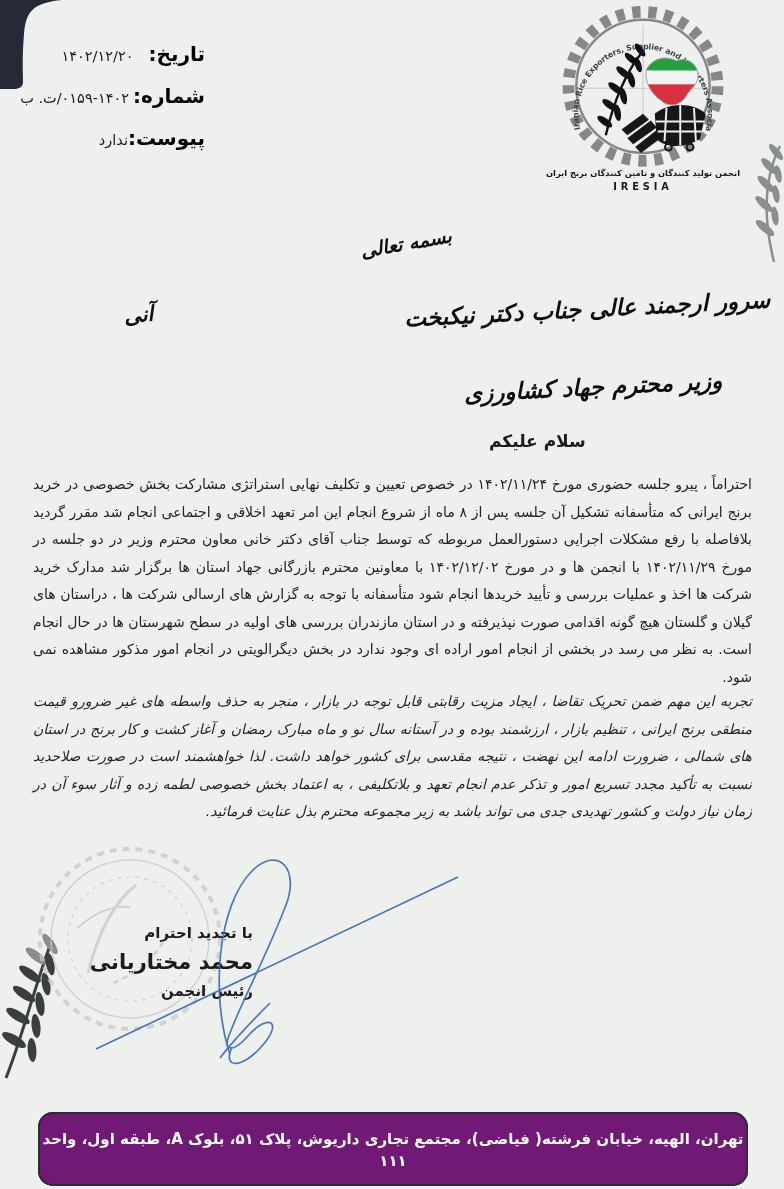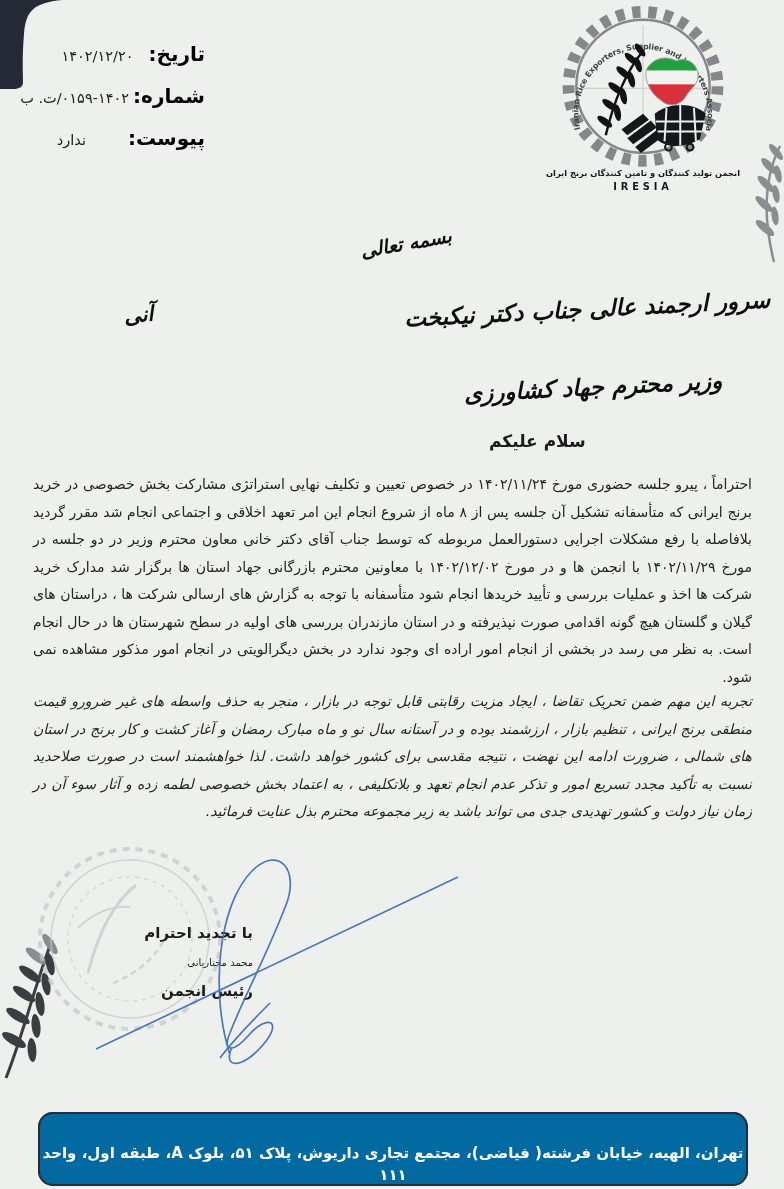--- a/index.html
+++ b/index.html
@@ -20,53 +20,53 @@
     right:579px;
     direction:rtl;
     display:flex;
     align-items:baseline;
     white-space:nowrap;
   }
   .meta-label{font-weight:bold;font-size:20px;color:#000000;}
   .meta-value{font-size:14.5px;color:#202020;}
   .row-date{top:42px;}   .row-date .meta-value{margin-right:15px;}
   .row-number{top:84px;} .row-number .meta-value{margin-right:4px;}
-  .row-attach{top:126px;}.row-attach .meta-value{margin-right:42px;}
+  .row-attach{top:126px;}.row-attach .meta-value{}
   
   .logo{position:absolute;left:545px;top:4px;}
   
   .callig{font-style:italic;font-weight:bold;color:#0d0d0d;}
   .besmele{position:absolute;left:360px;top:232px;font-size:19px;transform:rotate(-10deg);}
   .urgency{position:absolute;left:124px;top:303px;font-size:21px;transform:rotate(-6deg);}
   .recipient1{position:absolute;right:14px;top:296px;font-size:23px;transform:rotate(-3deg);direction:rtl;}
   .recipient2{position:absolute;right:62px;top:374px;font-size:23px;transform:rotate(-3deg);direction:rtl;}
   
   .salutation{position:absolute;left:489px;top:431px;font-size:17px;font-weight:bold;direction:rtl;}
   .para{
     position:absolute;left:33px;width:719px;
     direction:rtl;text-align:justify;
     font-size:14px;line-height:27.5px;color:#232323;
   }
   .para1{top:471px;}
   .para2{top:688px;font-style:italic;}
   
   .sig-block{position:absolute;right:531px;top:919px;text-align:right;direction:rtl;line-height:29px;white-space:nowrap;}
   .sig-closing{font-size:15px;font-weight:bold;}
-  .sig-name{font-size:10px;font-weight:normal;}
+  .sig-name{font-size:21px;font-weight:bold;}
   .sig-title{font-size:15px;font-weight:bold;}
   .stamp{position:absolute;left:18px;top:833px;opacity:.75;}
   .signature-ink{position:absolute;left:60px;top:843px;}
   
   .stalk-right{position:absolute;left:742px;top:142px;}
   .stalk-left{position:absolute;left:-8px;top:928px;}
   
   .footer{
     position:absolute;left:38px;top:1112px;width:710px;height:74px;
-    background:#0369a1;border-radius:15px;
-    color:#fff;display:flex;flex-direction:column;justify-content:flex-end;
+    background:#701a75;border-radius:15px;
+    color:#fff;display:flex;flex-direction:column;justify-content:center;
     box-shadow:0 0 0 2px #2a2d33 inset;
   }
   .footer-line1{
     direction:rtl;text-align:center;
     font-size:15px;font-weight:bold;line-height:22px;margin-top:2px;
   }
   .footer-line2{
     direction:ltr;display:flex;justify-content:center;align-items:baseline;
     gap:24px;line-height:26px;
   }

